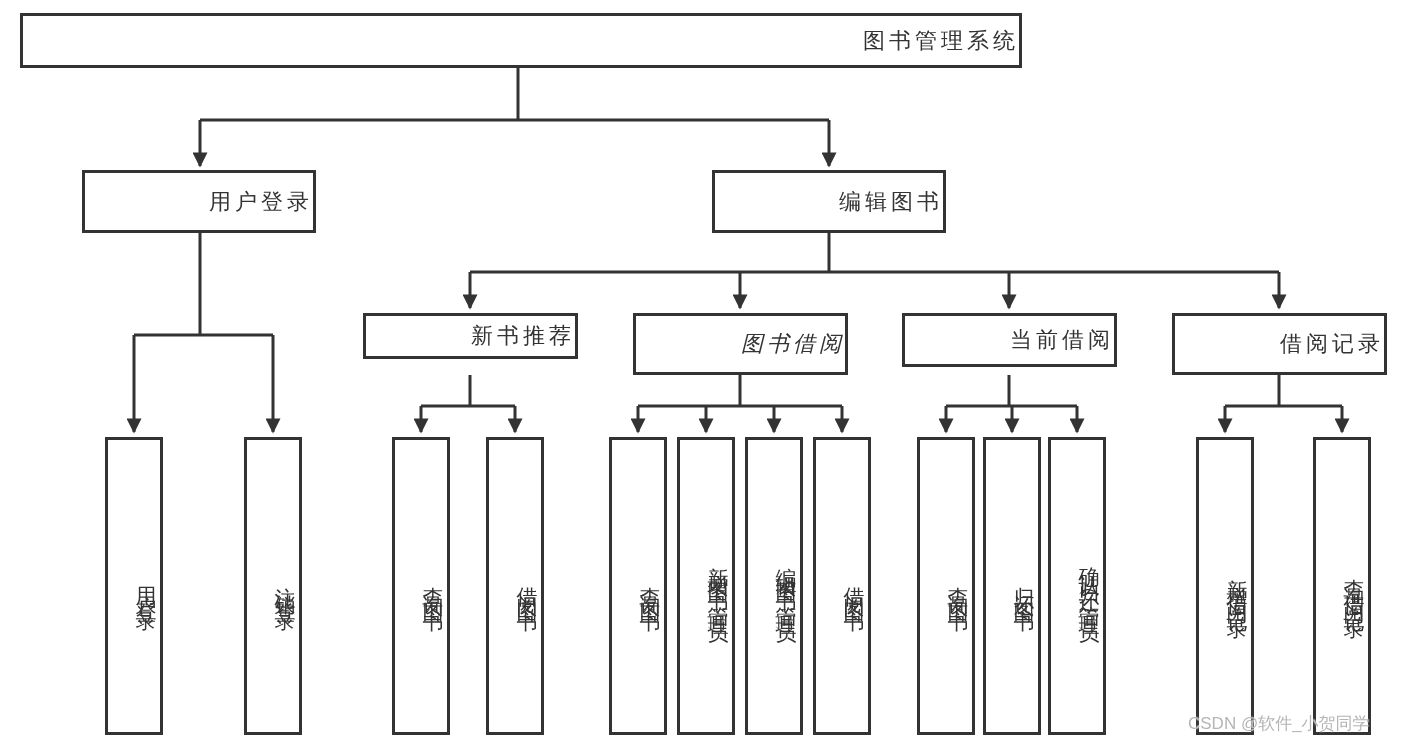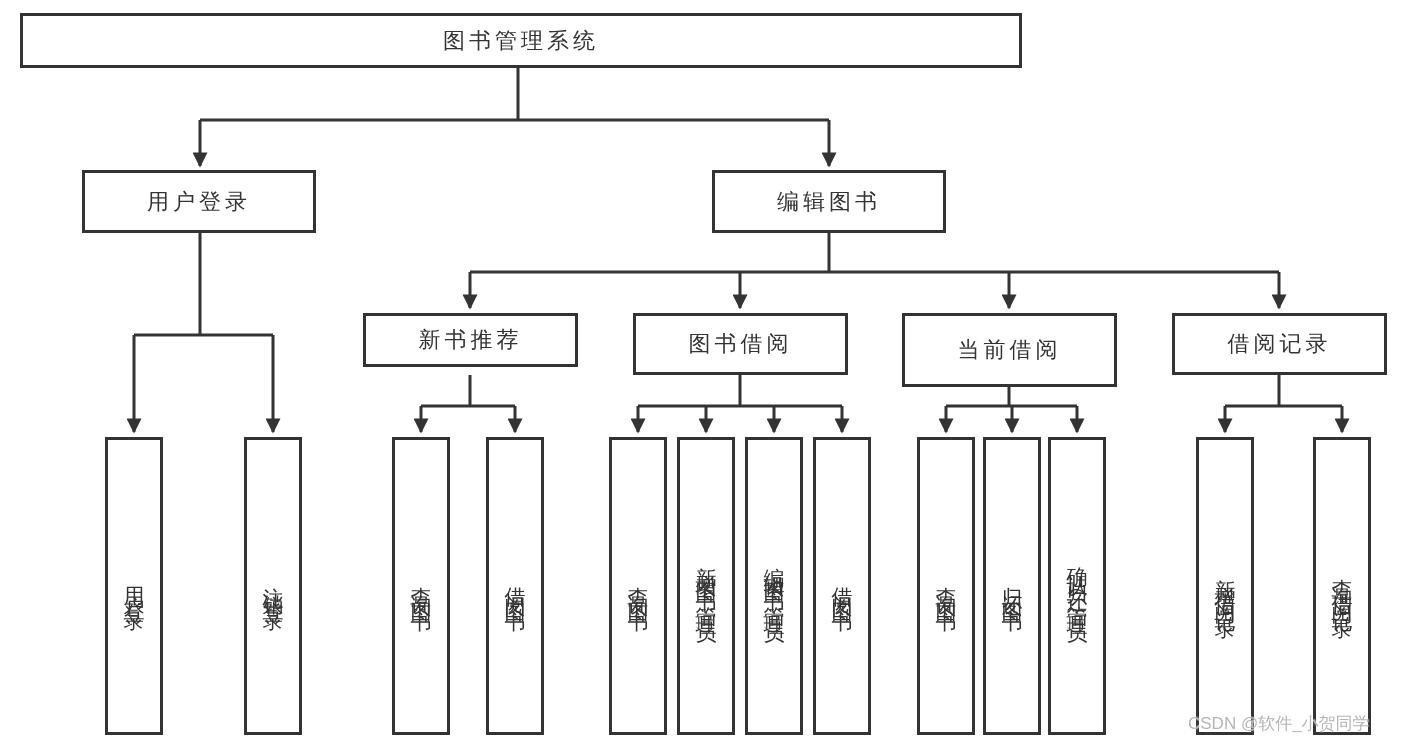--- a/index.html
+++ b/index.html
@@ -30,21 +30,21 @@
     fill: none;
   }
   #arr path { fill: var(--line); stroke: none; }
   .node {
     position: absolute;
     border: 3px solid var(--line);
     background: var(--background);
     color: var(--text);
     display: flex;
     align-items: center;
-    justify-content: center;
+    justify-content: flex-end;
   }
   .node .h-label {
     font-size: 22px;
     letter-spacing: 4px;
     white-space: nowrap;
     color: var(--text);
   }
   .node .v-label {
     writing-mode: vertical-rl;
     text-orientation: mixed;
@@ -135,27 +135,27 @@
     <span class="h-label">图书管理系统</span>
   </div>
 
   <div class="node" style="left:82px; top:170px; width:234px; height:63px;">
     <span class="h-label">用户登录</span>
   </div>
   <div class="node" style="left:712px; top:170px; width:234px; height:63px;">
     <span class="h-label">编辑图书</span>
   </div>
 
-  <div class="node" style="left:363px; top:313px; width:215px; height:54px;">
+  <div class="node" style="left:363px; top:313px; width:215px; height:46px;">
     <span class="h-label">新书推荐</span>
   </div>
-  <div class="node" style="left:633px; top:313px; width:215px; height:62px;">
+  <div class="node" style="left:633px; top:313px; width:215px; height:62px;font-style:italic;">
     <span class="h-label">图书借阅</span>
   </div>
-  <div class="node" style="left:902px; top:313px; width:215px; height:74px;">
+  <div class="node" style="left:902px; top:313px; width:215px; height:54px;">
     <span class="h-label">当前借阅</span>
   </div>
   <div class="node" style="left:1172px; top:313px; width:215px; height:62px;">
     <span class="h-label">借阅记录</span>
   </div>
 
   <div class="node" style="left:105px; top:437px; width:58px; height:298px;">
     <span class="v-label">用户登录</span>
   </div>
   <div class="node" style="left:244px; top:437px; width:58px; height:298px;">

